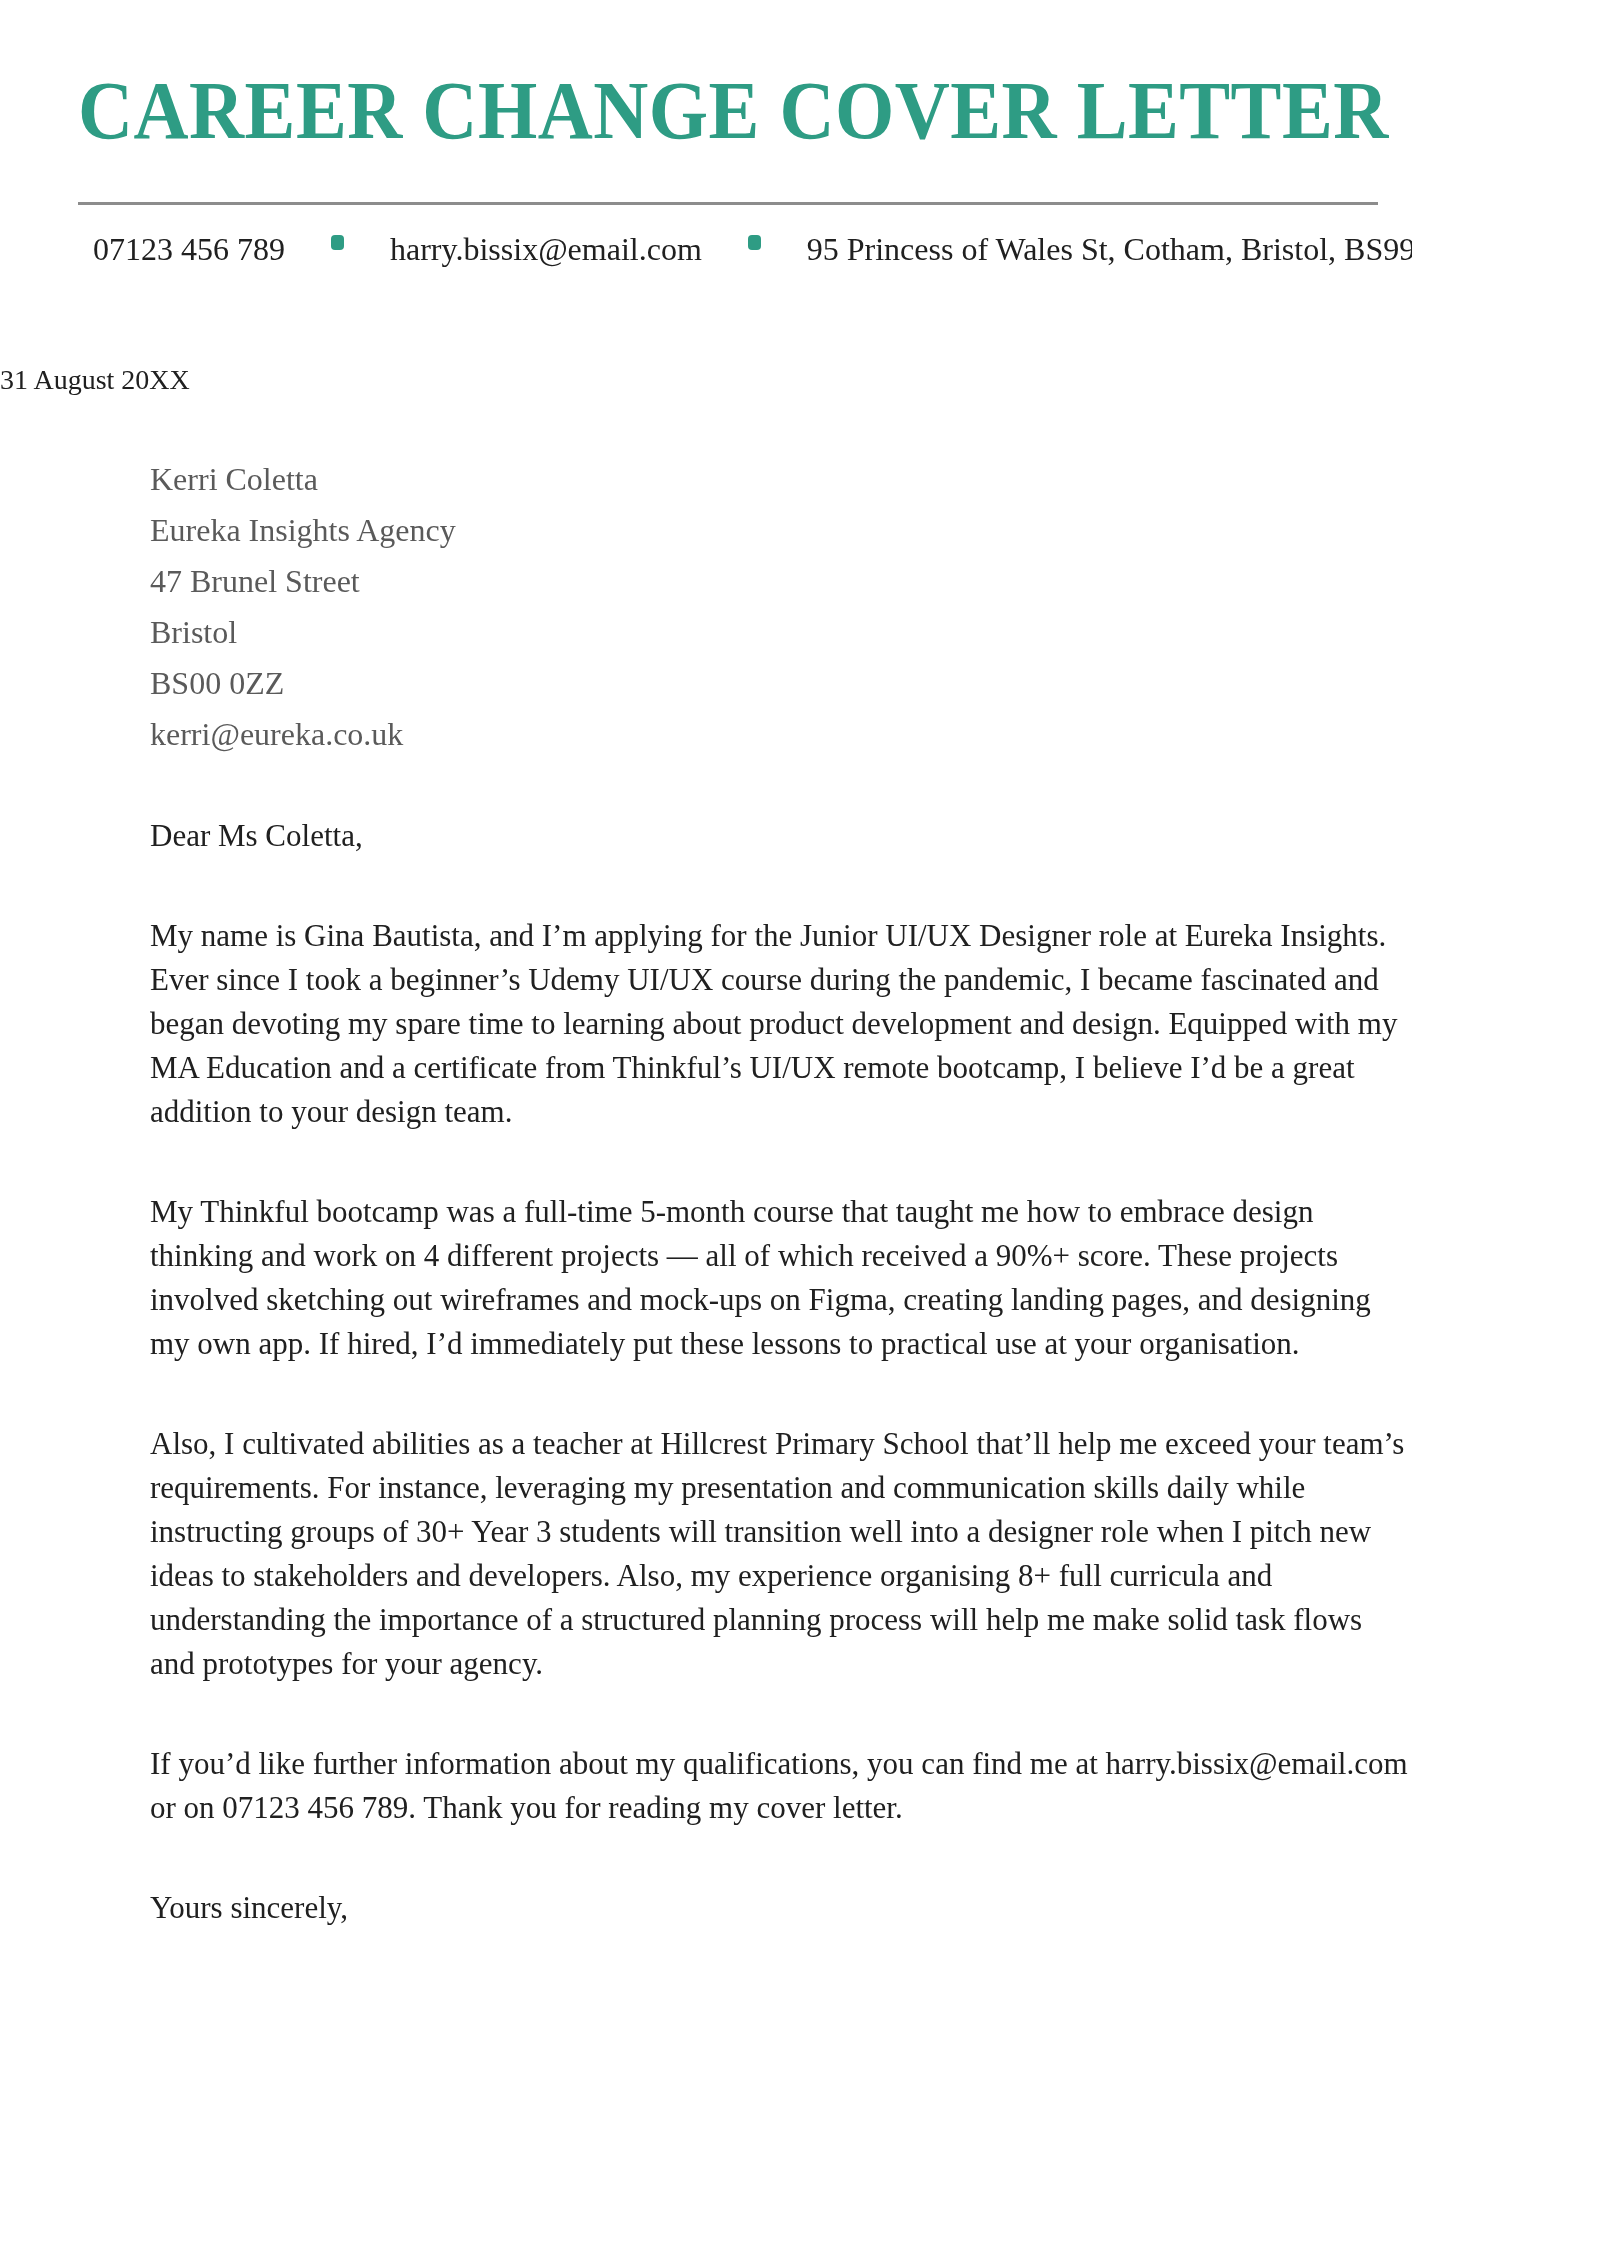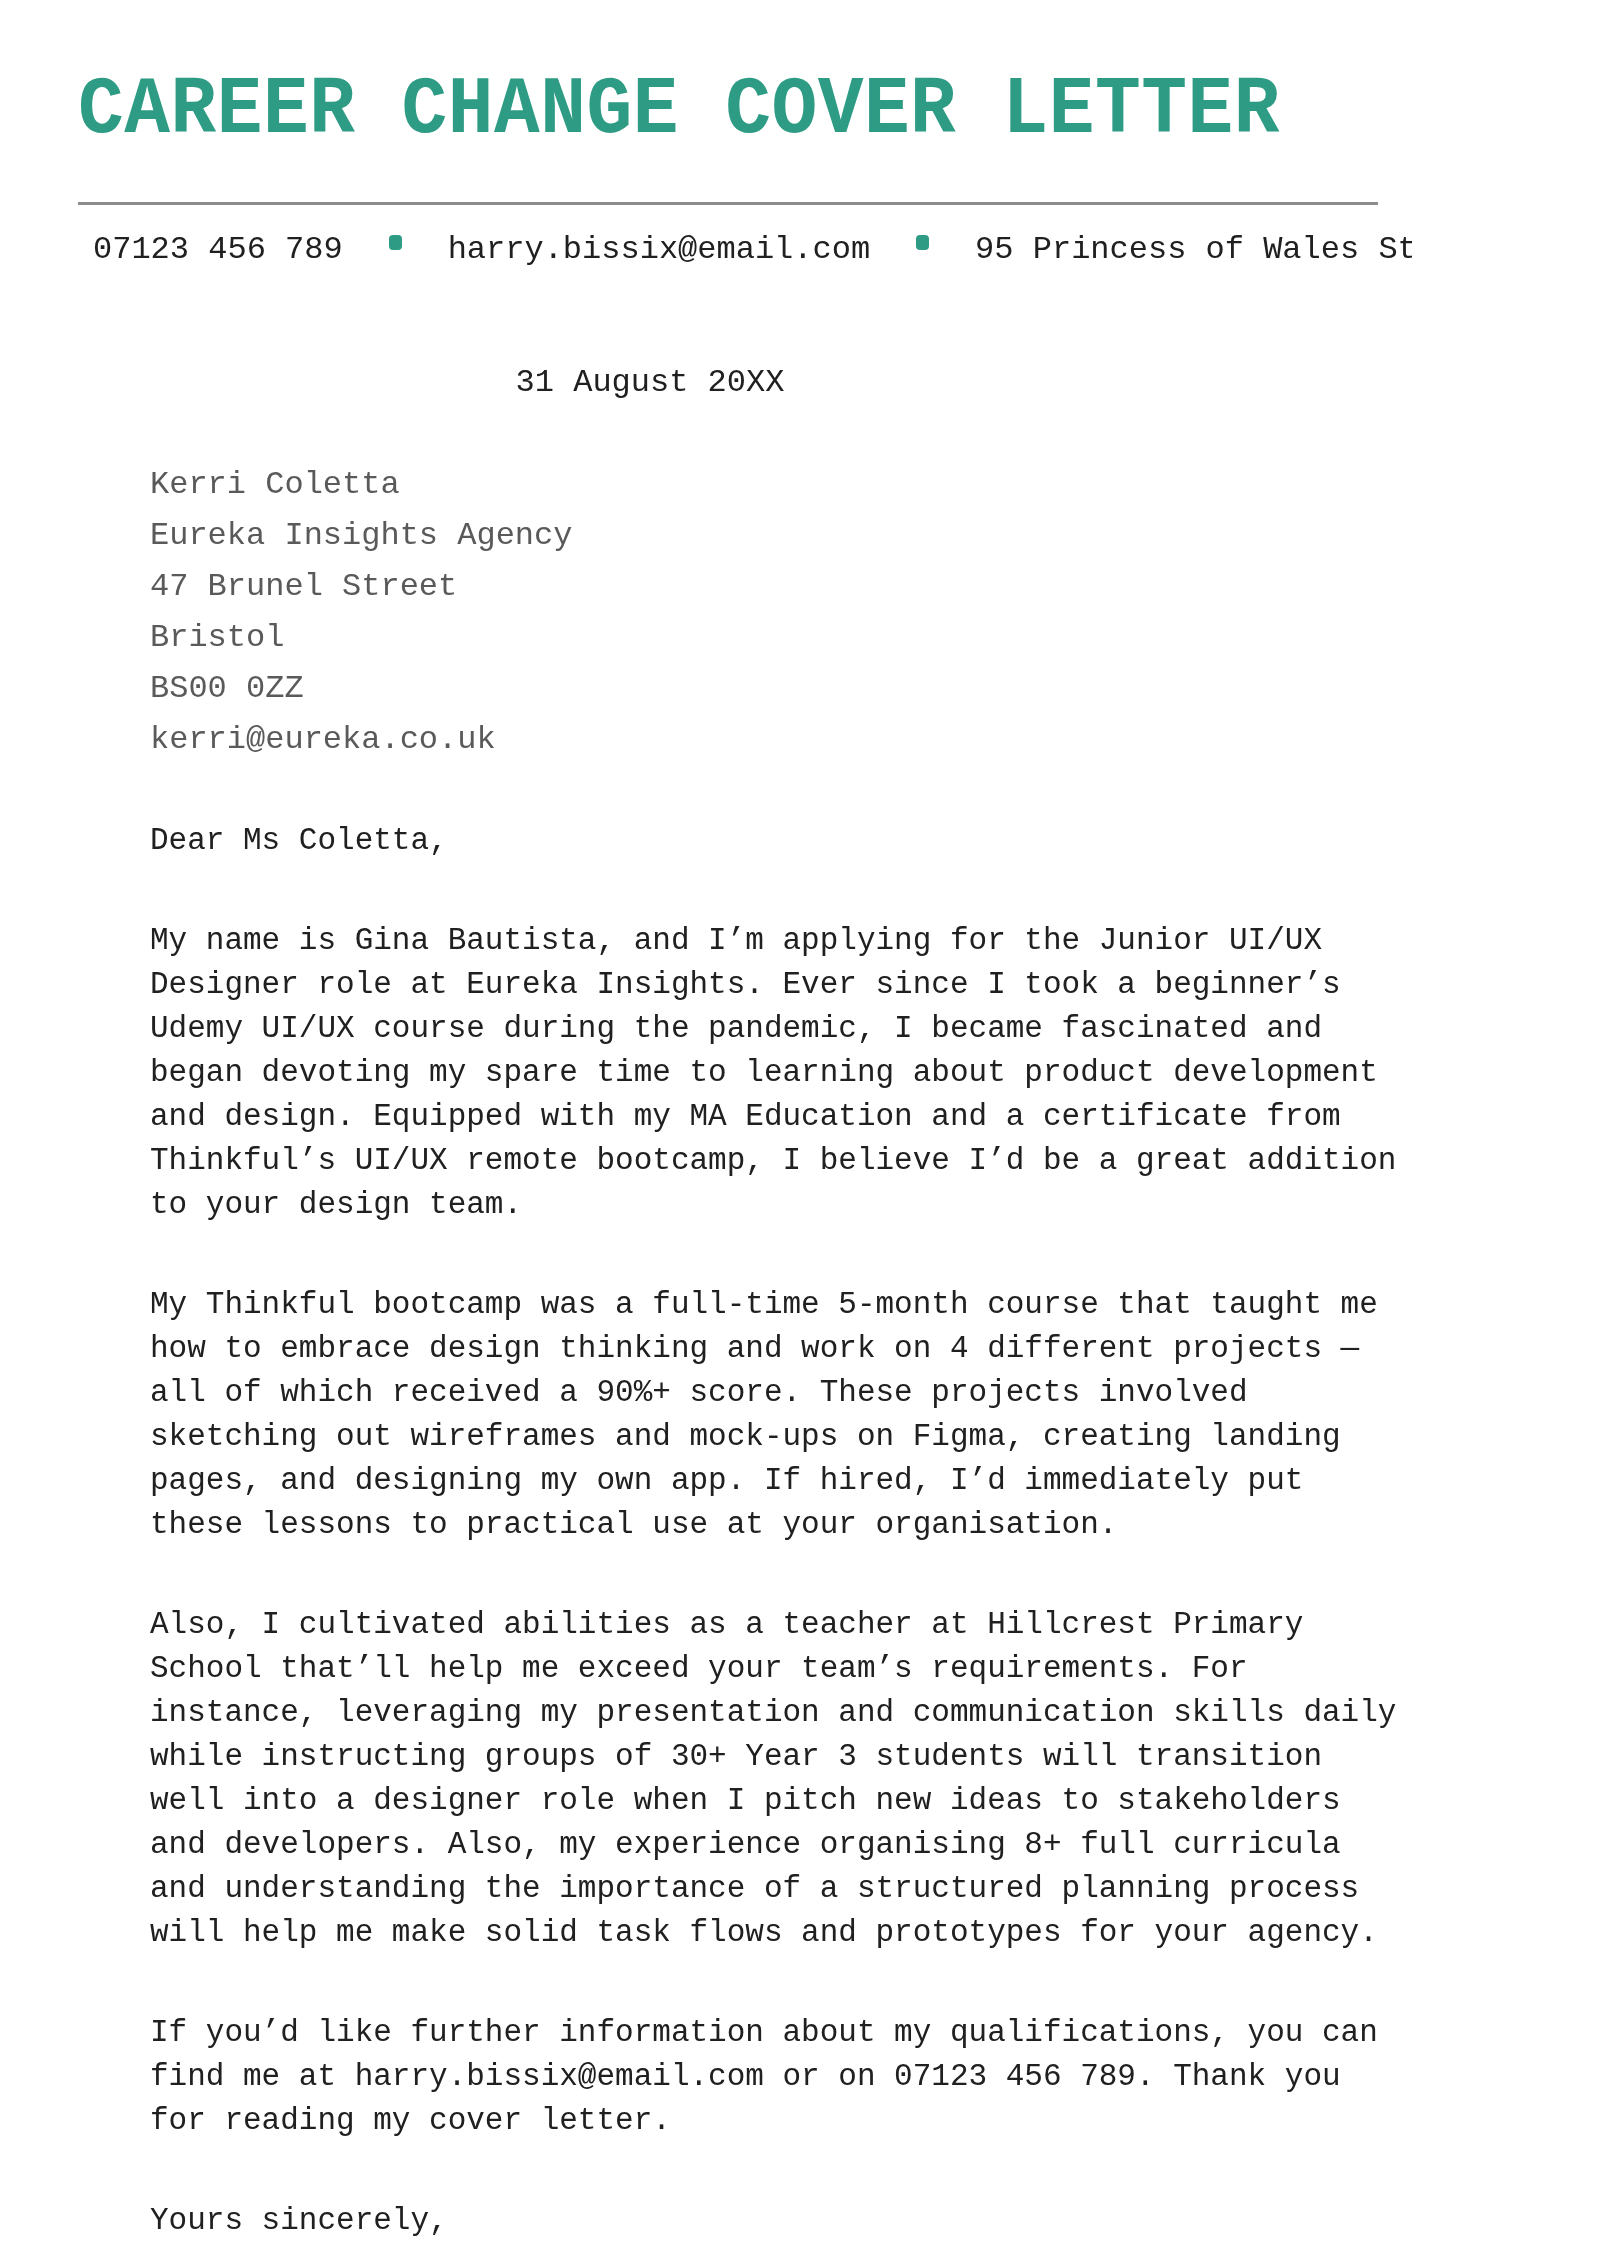--- a/index.html
+++ b/index.html
@@ -9,21 +9,21 @@
     --rule-color:#8C8C8C;
   }
   *{box-sizing:border-box;}
   html,body{margin:0;padding:0;background:#ffffff;}
   .page{
     position:relative;
     width:1412px;
     height:2263px;
     background:#ffffff;
     overflow:hidden;
-    font-family:Liberation Mono, monospace;
+    font-family:Liberation Serif, serif;
     color:var(--body-text);
   }
   .title-wrap{padding:70px 0 0 78px;}
   .doc-title{
     display:inline-block;
     font-size:82px;
     line-height:1;
     font-weight:700;
     color:var(--accent);
     transform:scaleX(0.93);
@@ -47,22 +47,22 @@
   .sep{
     width:13px;
     height:15px;
     border-radius:4px;
     background:var(--accent);
     flex:none;
     margin:4px 46px 0 46px;
   }
   .date-line{
     margin:96px 112px 0 0;
-    text-align:center;
-    font-size:32px;
+    text-align:left;
+    font-size:28px;
     color:var(--body-text);
   }
   .recipient{
     margin:58px 12px 0 150px;
     font-size:32px;
     line-height:51px;
     color:var(--muted-text);
   }
   .salutation{
     margin:54px 0 0 150px;

